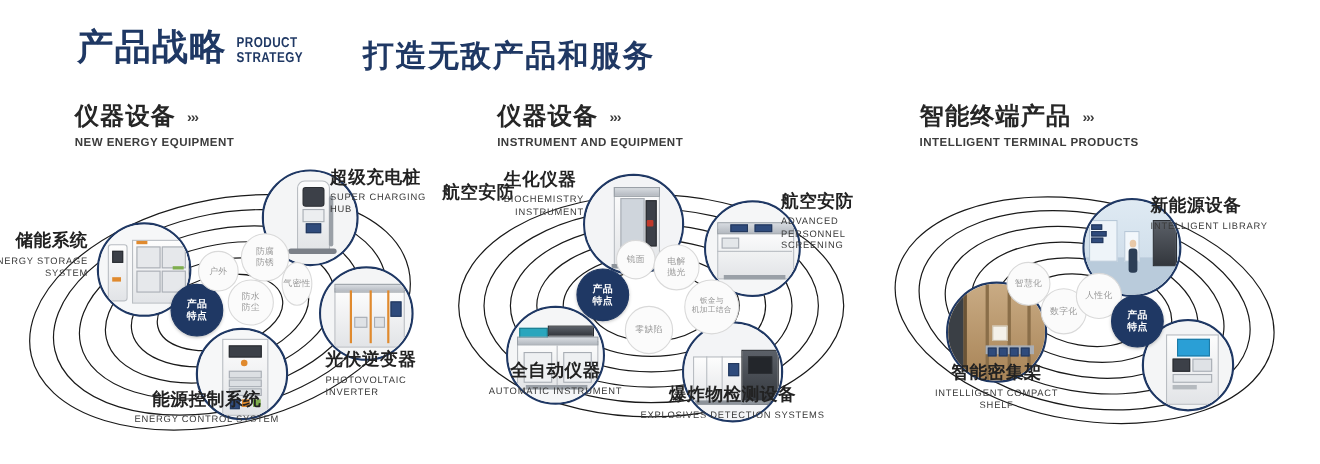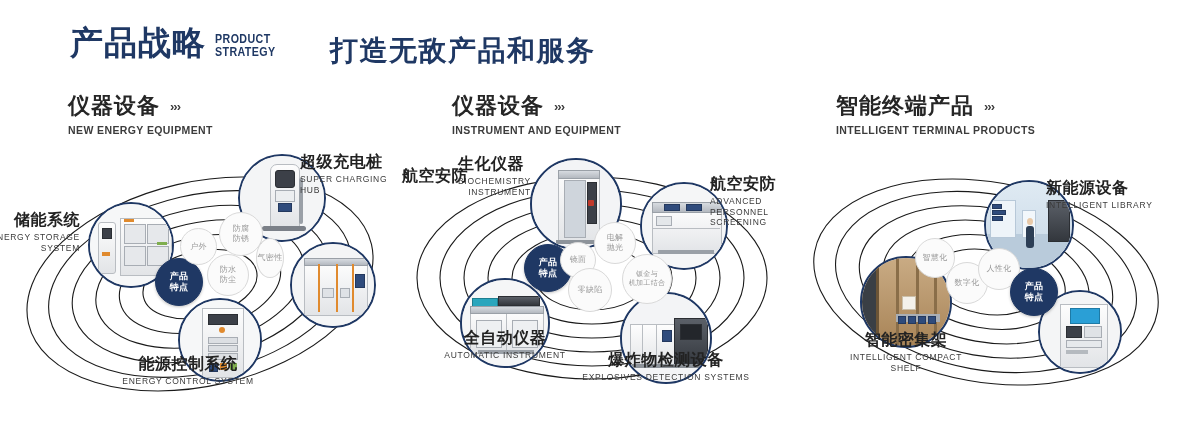--- a/index.html
+++ b/index.html
@@ -183,20 +183,24 @@
         <div class="cab" style="left:12px;top:18px;width:62px;height:52px;"></div>
         <div class="cab mid" style="left:12px;top:14px;width:62px;height:6px;"></div>
         <div class="ln o" style="left:26px;top:20px;width:2px;height:48px;"></div>
         <div class="ln o" style="left:44px;top:20px;width:2px;height:48px;"></div>
         <div class="ln o" style="left:60px;top:20px;width:2px;height:48px;"></div>
         <div class="pnl b" style="left:63px;top:30px;width:8px;height:12px;"></div>
         <div class="pnl" style="left:30px;top:44px;width:10px;height:8px;background:#dfe2e6;"></div>
         <div class="pnl" style="left:48px;top:44px;width:8px;height:8px;background:#dfe2e6;"></div>
       </div>
     </div>
+    <div class="nlabel ta-l" style="left:296px;top:170px;">
+      <div class="cn">光伏逆变器</div>
+      <div class="en">PHOTOVOLTAIC INVERTER</div>
+    </div>
 
     <div class="node" style="left:178px;top:148px;width:84px;height:84px;">
       <div class="ph" style="background:#f6f7f8;">
         <div class="cab" style="left:22px;top:8px;width:40px;height:68px;"></div>
         <div class="pnl d" style="left:28px;top:14px;width:28px;height:9px;"></div>
         <div class="ln o" style="left:39px;top:27px;width:6px;height:6px;border-radius:50%;"></div>
         <div class="pnl" style="left:28px;top:37px;width:28px;height:5px;background:#dcdfe3;"></div>
         <div class="pnl" style="left:28px;top:45px;width:28px;height:5px;background:#dcdfe3;"></div>
         <div class="pnl" style="left:28px;top:53px;width:28px;height:5px;background:#dcdfe3;"></div>
         <div class="pnl b" style="left:29px;top:63px;width:7px;height:7px;"></div>
@@ -296,24 +300,24 @@
         <div class="ln" style="left:10px;top:70px;width:74px;height:4px;background:#8d939a;"></div>
       </div>
     </div>
     <div class="nlabel ta-c" style="left:184px;top:202px;width:180px;">
       <div class="cn">爆炸物检测设备</div>
       <div class="en">EXPLOSIVES DETECTION SYSTEMS</div>
     </div>
 
     <div class="feat main" style="left:132px;top:94px;width:48px;height:48px;white-space:pre-line;">产品
 特点</div>
-    <div class="feat ghost" style="left:168px;top:92px;width:36px;height:36px;white-space:pre-line;">镜面</div>
+    <div class="feat ghost" style="left:168px;top:68px;width:36px;height:36px;white-space:pre-line;">镜面</div>
     <div class="feat ghost" style="left:202px;top:72px;width:42px;height:42px;white-space:pre-line;">电解
 抛光</div>
-    <div class="feat ghost" style="left:176px;top:118px;width:44px;height:44px;white-space:pre-line;">零缺陷</div>
+    <div class="feat ghost" style="left:176px;top:128px;width:44px;height:44px;white-space:pre-line;">零缺陷</div>
     <div class="feat ghost" style="left:230px;top:104px;width:50px;height:50px;white-space:pre-line;font-size:7px;">钣金与
 机加工结合</div>
   </div>
 
   <div class="cluster" id="cluster3">
     <svg class="orbits" viewBox="0 0 400 262">
       <g fill="none" stroke="#1a1a1a" stroke-width="1.1">
         <ellipse cx="198" cy="132" rx="56" ry="32" transform="rotate(10 198 132)"></ellipse>
         <ellipse cx="198" cy="132" rx="80" ry="46" transform="rotate(10 198 132)"></ellipse>
         <ellipse cx="198" cy="132" rx="104" ry="60" transform="rotate(10 198 132)"></ellipse>

